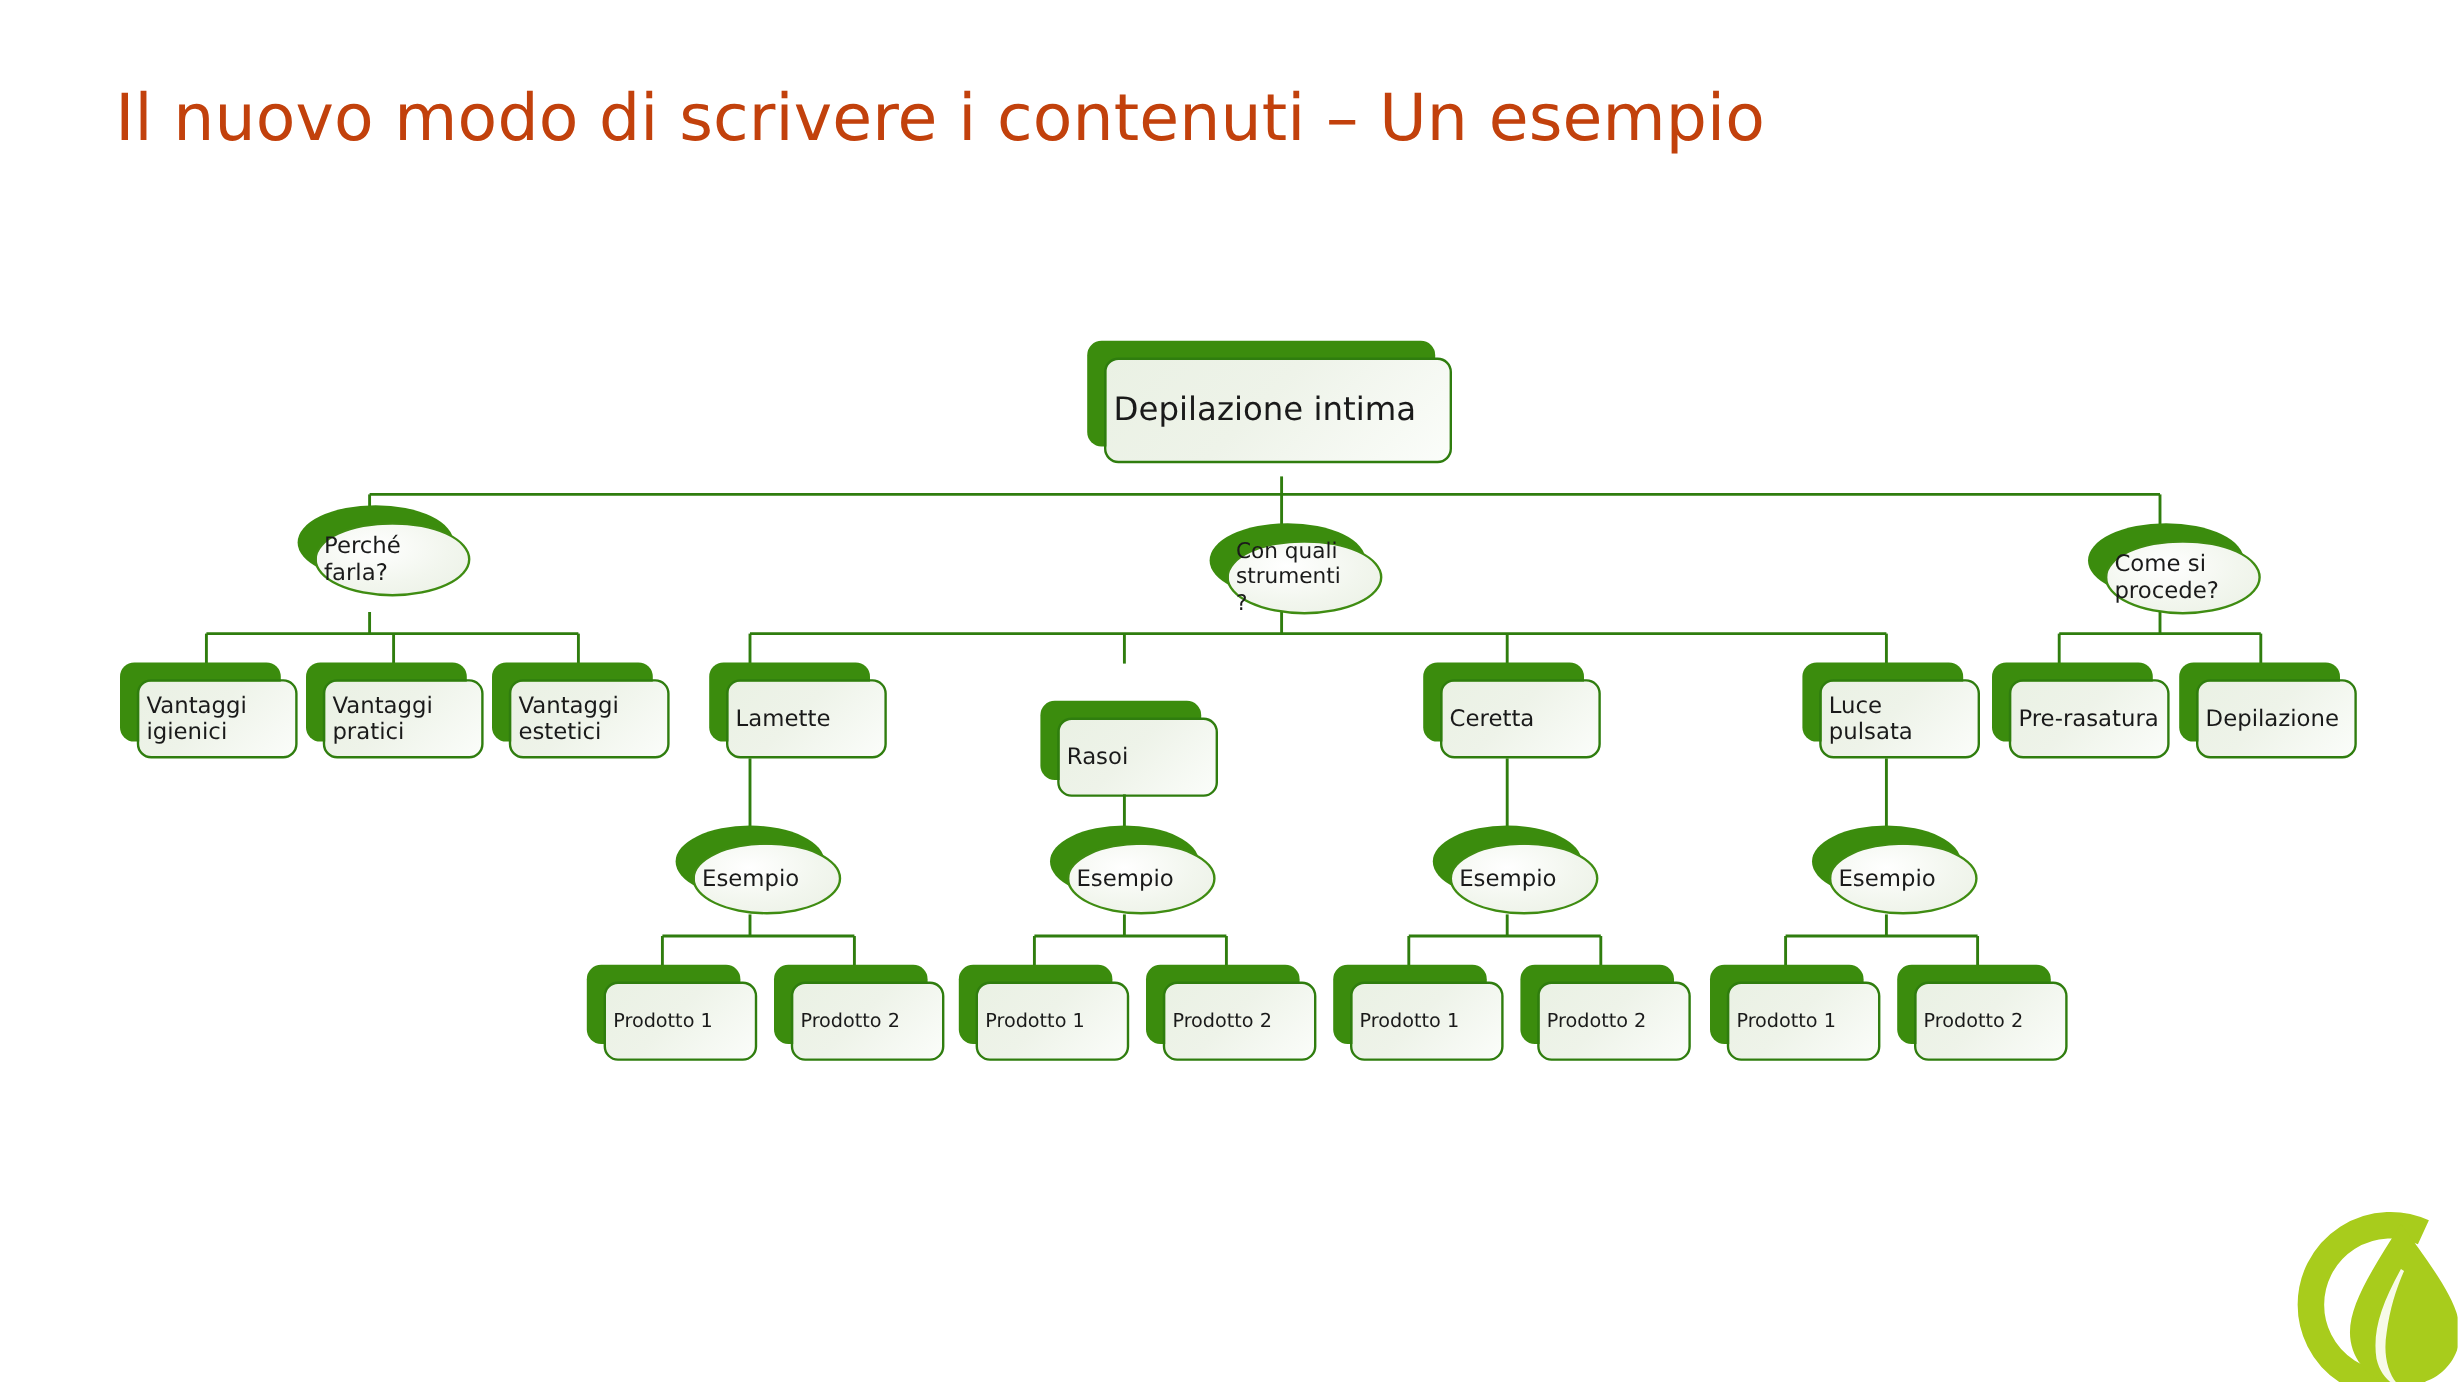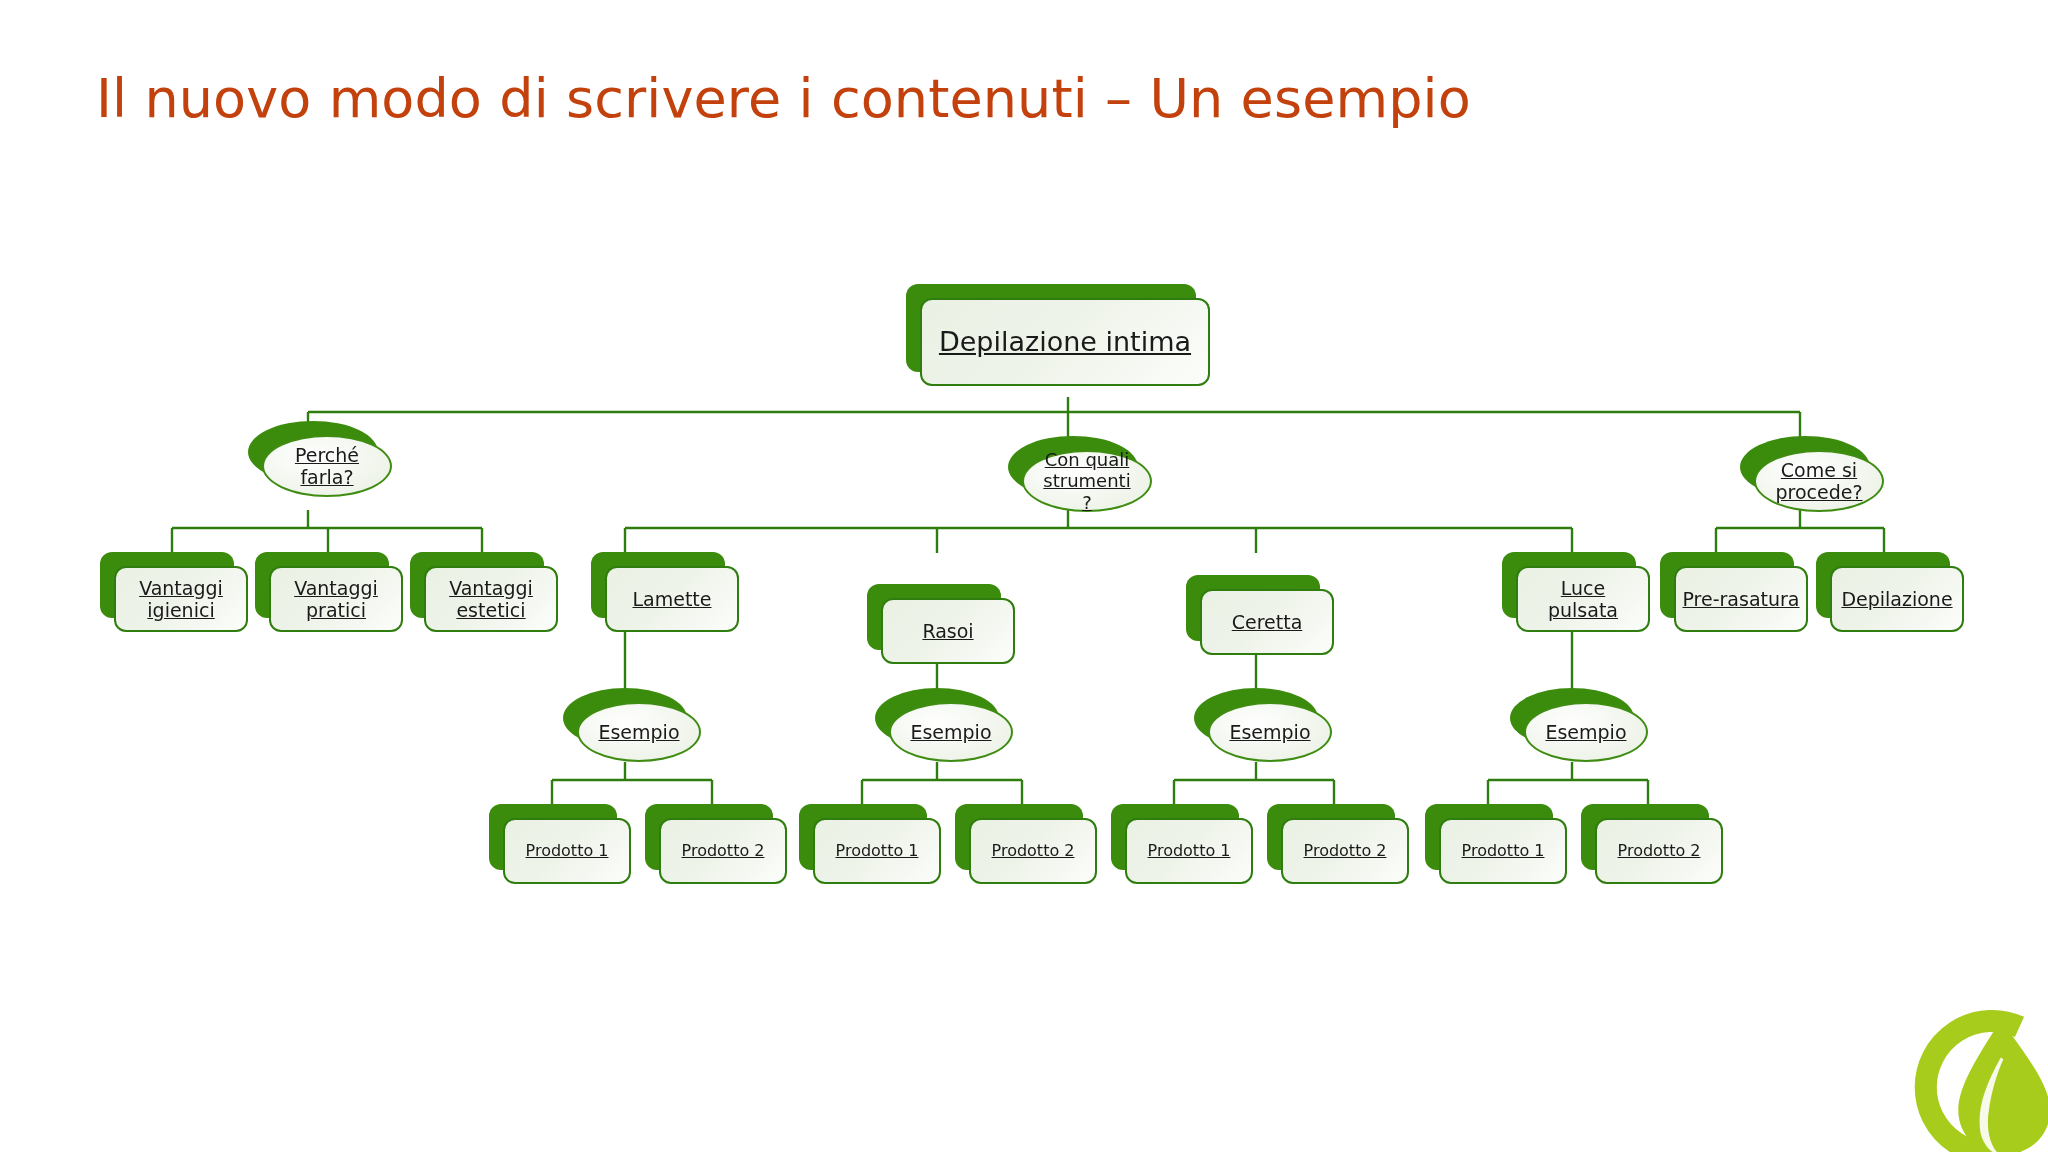--- a/index.html
+++ b/index.html
@@ -58,25 +58,23 @@
     left: 14px; top: 14px;
     width: 100%; height: 100%;
     box-sizing: border-box;
     border: 2.5px solid #2f7d0e;
     border-radius: 12px;
     background:
       linear-gradient(135deg, #eaf1e4 0%, #eef3e9 45%, #fbfdfa 100%);
     display: flex;
     align-items: center;
     justify-content: center;
-    text-align: center;
     color: #1a1a1a;
     line-height: 1.18;
     padding: 2px 6px;
-    text-decoration: underline;
   }
 
   
   .node .face .label {
     position: relative;
     z-index: 2;
     display: block;
     width: 100%;
   }
 
@@ -232,21 +230,21 @@
     </div>
   </div>
 
   <div class="node rect leaf" style="left:867px; top:552px; width:134px; height:66px;margin-top:32px;">
     <div class="shadow"></div>
     <div class="face">
       <span class="label">Rasoi</span>
     </div>
   </div>
 
-  <div class="node rect leaf" style="left:1186px; top:575px; width:134px; height:66px;">
+  <div class="node rect leaf" style="left:1186px; top:552px; width:134px; height:66px;">
     <div class="shadow"></div>
     <div class="face">
       <span class="label">Ceretta</span>
     </div>
   </div>
 
   <div class="node rect leaf" style="left:1502px; top:552px; width:134px; height:66px;">
     <div class="shadow"></div>
     <div class="face">
       <span class="label">Luce pulsata</span>

